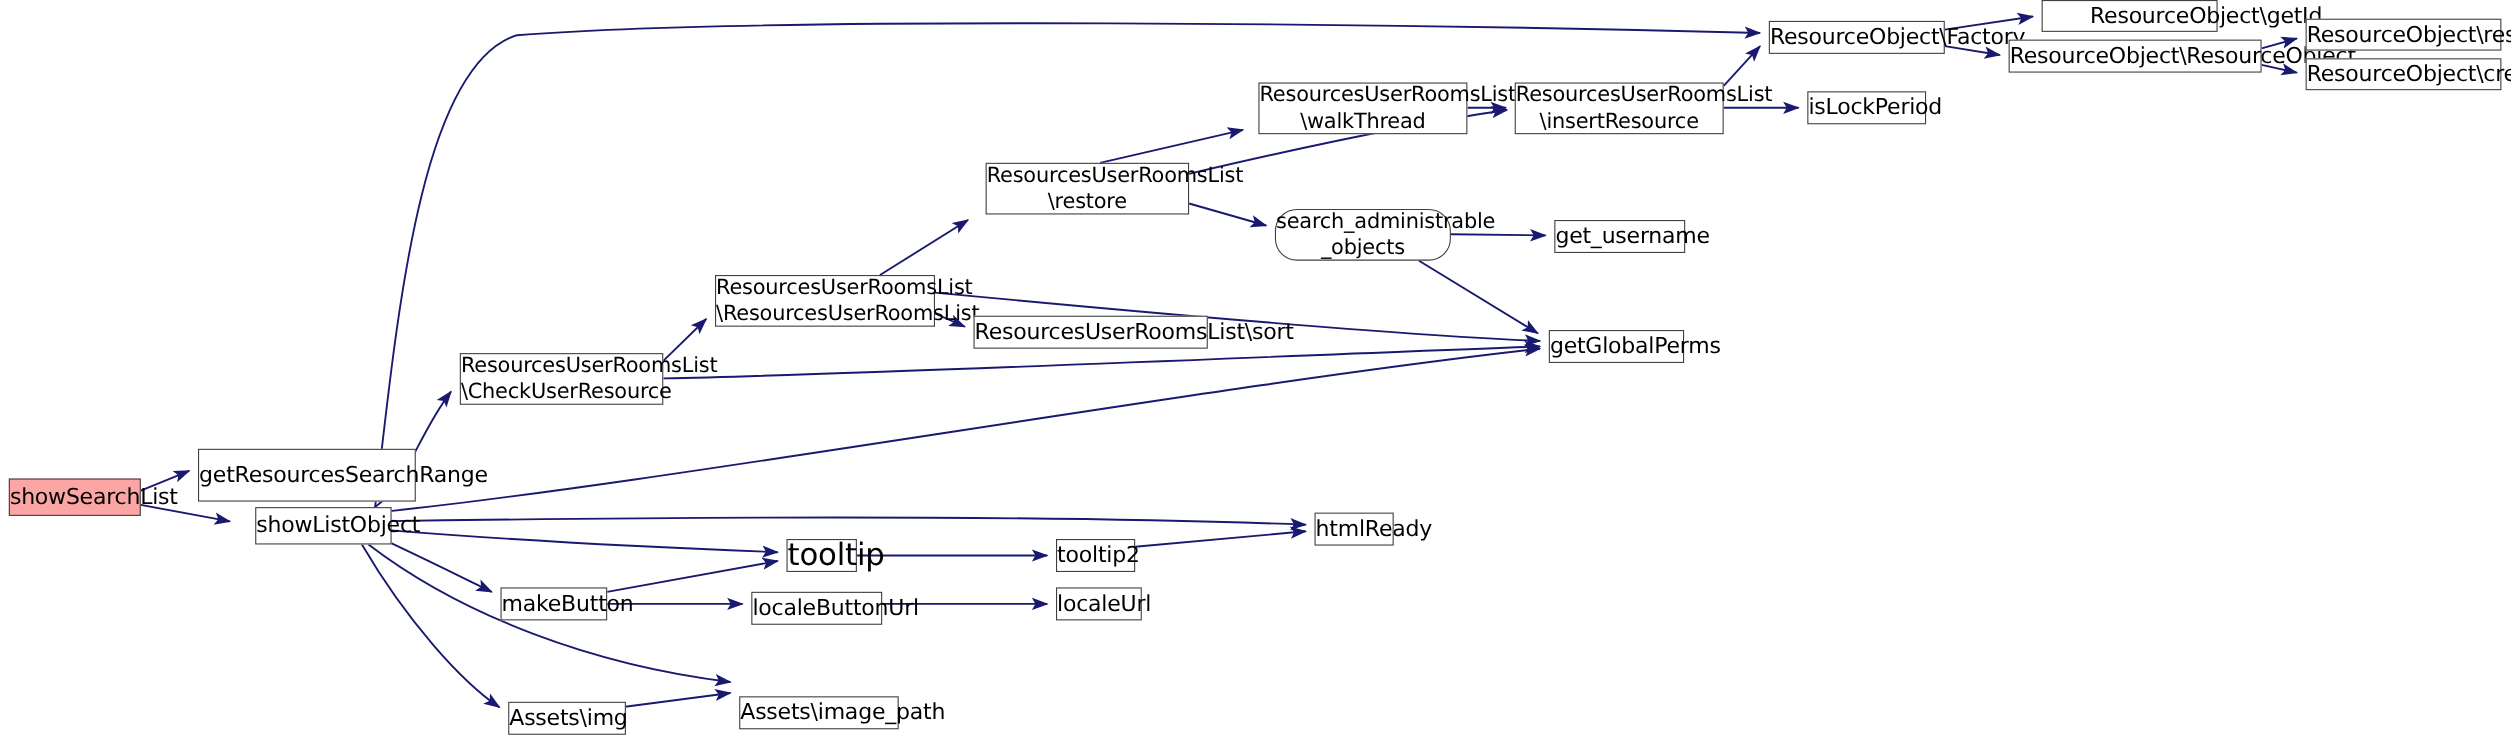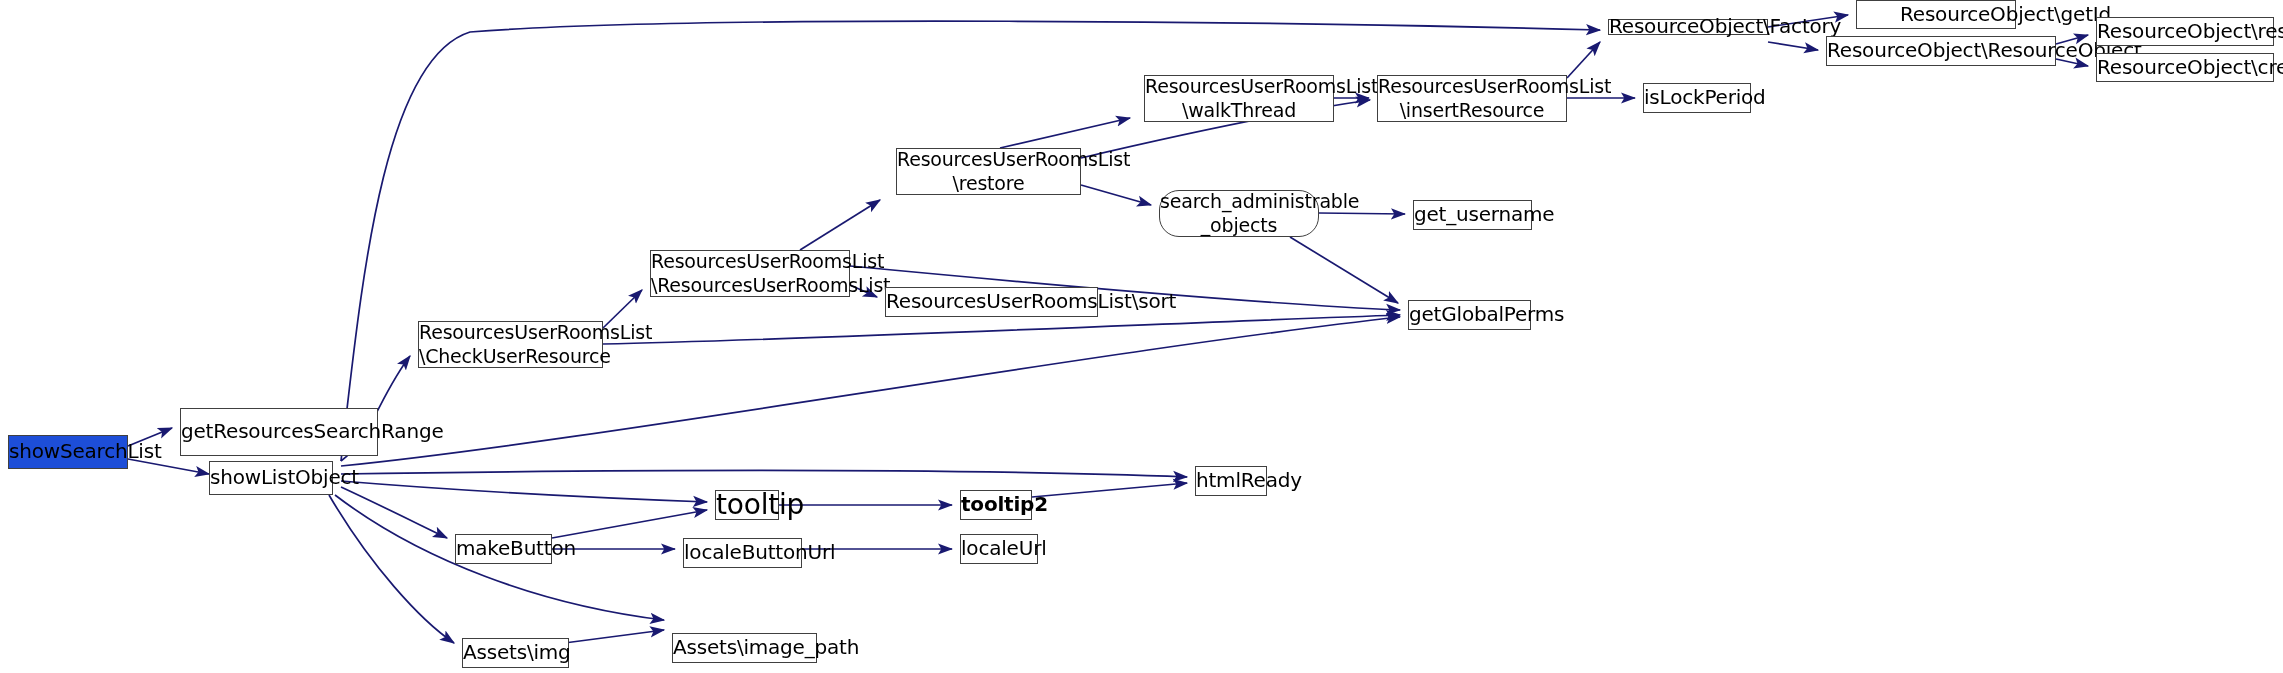--- a/index.html
+++ b/index.html
@@ -36,21 +36,21 @@
     align-items: center;
     justify-content: center;
     text-align: center;
     line-height: 1.26;
     white-space: pre;
     font-size: 20px;
     font-family: "DejaVu Sans", sans-serif;
     letter-spacing: -0.2px;
   }
   .node.highlight {
-    background: #1d4ed8;
+    background: #fca5a5;
   }
   .node .label {
     display: block;
     width: 100%;
   }
 </style>
 </head>
 <body>
 
 <div id="graph">
@@ -92,44 +92,44 @@
         <path d="M1032,497 L1187,483" marker-end="url(#arrow)" stroke="#191970"></path>
         <path d="M552,538 L707,510" marker-end="url(#arrow)" stroke="#191970"></path>
         <path d="M552,549 L675,549" marker-end="url(#arrow)" stroke="#191970"></path>
         <path d="M802,549 L952,549" marker-end="url(#arrow)" stroke="#191970"></path>
         <path d="M549,645 L664,630" marker-end="url(#arrow)" stroke="#191970"></path>
       </g>
   </svg>
   <div id="nodes-layer">
       <div class="node highlight" style="left: 8px; top: 435px; width: 120px; height: 34px; font-size: 20px;"><span class="label">showSearchList</span></div>
       <div class="node" style="left: 180px; top: 408px; width: 198px; height: 48px; font-size: 20px;"><span class="label">getResourcesSearchRange</span></div>
-      <div class="node" style="left: 209px; top: 461px; width: 124px; height: 34px; font-size: 20px;"><span class="label">showListObject</span></div>
+      <div class="node" style="left: 232px; top: 461px; width: 124px; height: 34px; font-size: 20px;"><span class="label">showListObject</span></div>
       <div class="node" style="left: 418px; top: 321px; width: 185px; height: 47px; font-size: 19px;"><span class="label">ResourcesUserRoomsList
 \CheckUserResource</span></div>
       <div class="node" style="left: 650px; top: 250px; width: 200px; height: 47px; font-size: 19px;"><span class="label">ResourcesUserRoomsList
 \ResourcesUserRoomsList</span></div>
       <div class="node" style="left: 885px; top: 287px; width: 213px; height: 30px; font-size: 20px;"><span class="label">ResourcesUserRoomsList\sort</span></div>
       <div class="node" style="left: 896px; top: 148px; width: 185px; height: 47px; font-size: 19px;"><span class="label">ResourcesUserRoomsList
 \restore</span></div>
       <div class="node" style="left: 1144px; top: 75px; width: 190px; height: 47px; font-size: 19px;"><span class="label">ResourcesUserRoomsList
 \walkThread</span></div>
       <div class="node" style="left: 1377px; top: 75px; width: 190px; height: 47px; font-size: 19px;"><span class="label">ResourcesUserRoomsList
 \insertResource</span></div>
       <div class="node" style="left: 1643px; top: 83px; width: 108px; height: 30px; font-size: 20px;"><span class="label">isLockPeriod</span></div>
       <div class="node" style="left: 1159px; top: 190px; width: 160px; height: 47px; font-size: 19px; border-radius: 20px;"><span class="label">search_administrable
 _objects</span></div>
       <div class="node" style="left: 1413px; top: 200px; width: 119px; height: 30px; font-size: 20px;"><span class="label">get_username</span></div>
       <div class="node" style="left: 1408px; top: 300px; width: 123px; height: 30px; font-size: 20px;"><span class="label">getGlobalPerms</span></div>
-      <div class="node" style="left: 1608px; top: 19px; width: 160px; height: 16px; font-size: 20px;"><span class="label">ResourceObject\Factory</span></div>
+      <div class="node" style="left: 1608px; top: 19px; width: 160px; height: 30px; font-size: 20px;"><span class="label">ResourceObject\Factory</span></div>
       <div class="node" style="left: 1856px; top: 0px; width: 160px; height: 29px; font-size: 20px; padding-left: 43px;"><span class="label">ResourceObject\getId</span></div>
       <div class="node" style="left: 1826px; top: 36px; width: 230px; height: 30px; font-size: 20px;"><span class="label">ResourceObject\ResourceObject</span></div>
       <div class="node" style="left: 2096px; top: 17px; width: 178px; height: 29px; font-size: 20px;"><span class="label">ResourceObject\restore</span></div>
       <div class="node" style="left: 2096px; top: 53px; width: 178px; height: 29px; font-size: 20px;"><span class="label">ResourceObject\createId</span></div>
       <div class="node" style="left: 1195px; top: 466px; width: 72px; height: 30px; font-size: 20px;"><span class="label">htmlReady</span></div>
       <div class="node" style="left: 715px; top: 490px; width: 64px; height: 30px; font-size: 28px;"><span class="label">tooltip</span></div>
-      <div class="node" style="left: 960px; top: 490px; width: 72px; height: 30px; font-size: 20px; font-weight: bold;"><span class="label">tooltip2</span></div>
+      <div class="node" style="left: 960px; top: 490px; width: 72px; height: 30px; font-size: 20px;"><span class="label">tooltip2</span></div>
       <div class="node" style="left: 455px; top: 534px; width: 97px; height: 30px; font-size: 20px;"><span class="label">makeButton</span></div>
       <div class="node" style="left: 683px; top: 538px; width: 119px; height: 30px; font-size: 20px;"><span class="label">localeButtonUrl</span></div>
       <div class="node" style="left: 960px; top: 534px; width: 78px; height: 30px; font-size: 20px;"><span class="label">localeUrl</span></div>
       <div class="node" style="left: 672px; top: 610px; width: 145px; height: 30px; font-size: 20px; margin-top: 23px;"><span class="label">Assets\image_path</span></div>
       <div class="node" style="left: 462px; top: 638px; width: 107px; height: 30px; font-size: 20px;"><span class="label">Assets\img</span></div>
     </div>
 </div>
 
 </body></html>

